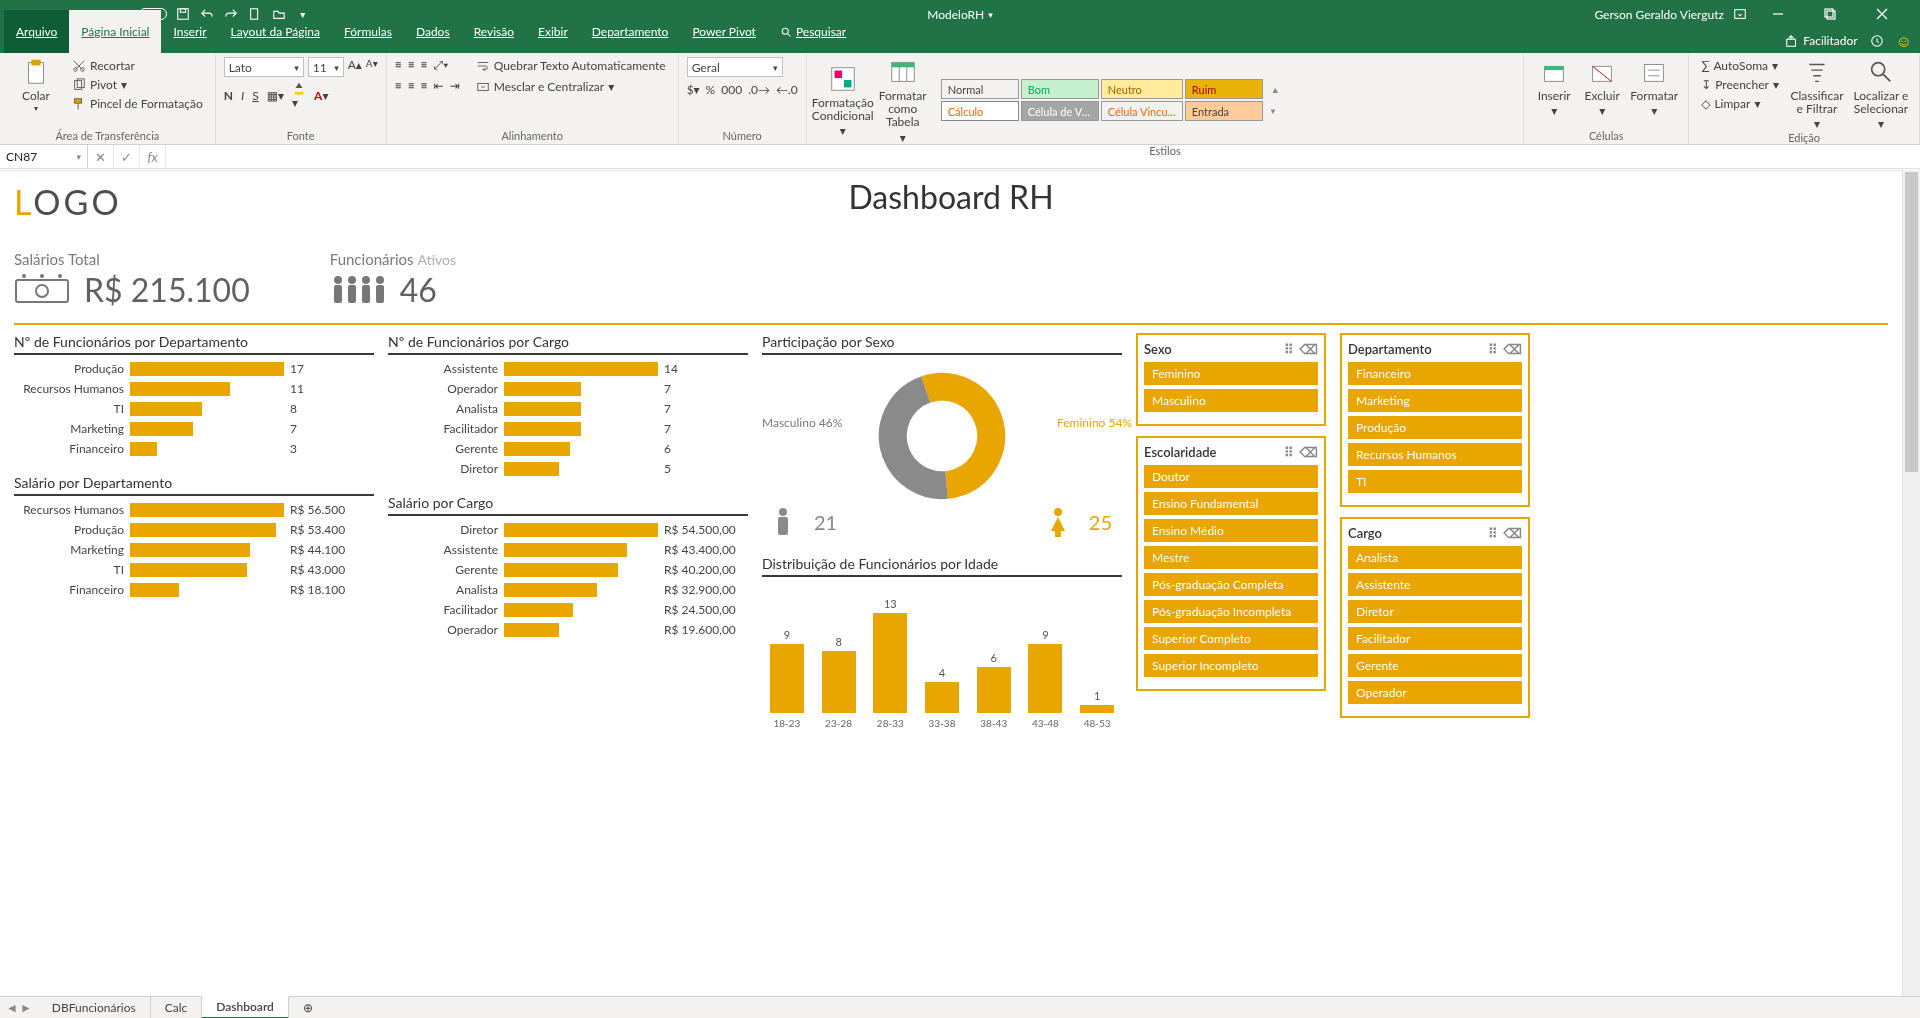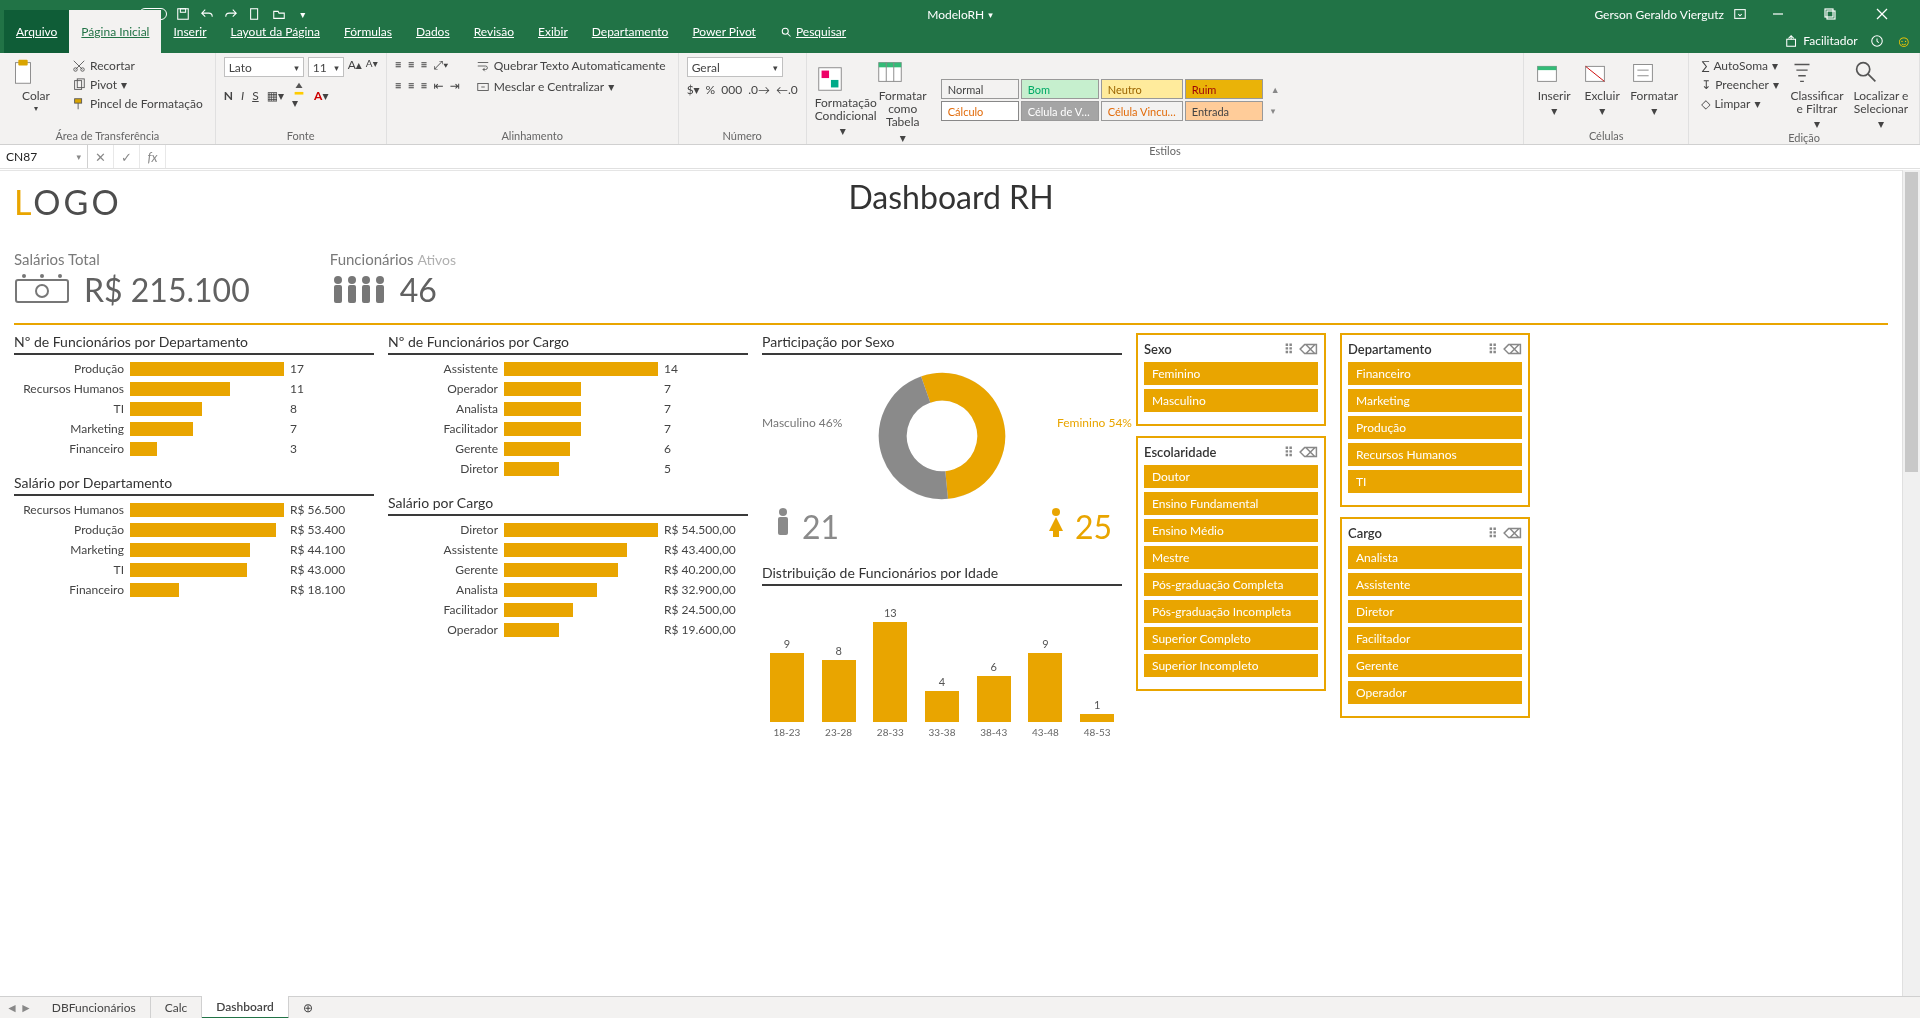--- a/index.html
+++ b/index.html
@@ -30,21 +30,21 @@
   .ribbon-tab.file{background:var(--excel-dark);}
   .ribbon-tab.active{background:var(--ribbon-bg);color:#217346;}
   .ribbon-right{position:absolute;right:8px;top:0;height:25px;display:flex;align-items:center;gap:12px;color:#fff;font-size:12px;}
   
   .ribbon{height:92px;background:var(--ribbon-bg);border-bottom:1px solid var(--ribbon-border);display:flex;align-items:stretch;font-size:12px;color:#444;}
   .group{border-right:1px solid #e0e0e0;padding:4px 8px 2px 8px;display:flex;flex-direction:column;justify-content:space-between;position:relative;}
   .group-label{text-align:center;font-size:11px;color:#666;white-space:nowrap;}
   .group-body{display:flex;align-items:flex-start;gap:4px;flex:1;}
   .stackv{display:flex;flex-direction:column;gap:2px;}
   .btn-sm{display:flex;align-items:center;gap:4px;padding:1px 4px;white-space:nowrap;}
-  .bigbtn{display:flex;flex-direction:column;justify-content:center;width:56px;text-align:center;gap:2px;line-height:1.1;}
+  .bigbtn{display:flex;flex-direction:column;align-items:center;justify-content:center;width:56px;text-align:center;gap:2px;line-height:1.1;}
   .bigbtn .ic{width:30px;height:30px;}
   .combo{border:1px solid #c0c0c0;background:#fff;height:20px;display:flex;align-items:center;padding:0 4px;font-size:12px;gap:4px;}
   .style-cell{border:1px solid #999;height:20px;display:flex;align-items:center;padding:0 6px;font-size:11px;min-width:78px}
   
   .namebar{height:24px;border-bottom:1px solid #e0e0e0;display:flex;align-items:stretch;}
   .namebox{width:88px;border-right:1px solid #d0d0d0;display:flex;align-items:center;padding:0 6px;font-size:12px;background:#fff;}
   .fx-btn{width:26px;display:flex;align-items:center;justify-content:center;border-right:1px solid #e8e8e8;color:#888;}
   .formula-input{flex:1;border:none;padding:0 6px;}
   
   .sheet{position:absolute;left:0;right:18px;top:170px;bottom:22px;background:#fff;overflow:hidden;border-top:1px solid #e5e5e5;}
@@ -67,21 +67,21 @@
   .hbar .bar{position:absolute;left:0;top:0;bottom:0;background:var(--accent);}
   .hbar .val{width:84px;white-space:nowrap;}
   .slicer{border:2px solid var(--accent);padding:6px 6px 8px 6px;margin-bottom:10px;}
   .slicer .hd{font-size:13px;font-weight:600;color:#333;display:flex;justify-content:space-between;align-items:center;margin-bottom:5px;}
   .slicer .hd .icos{display:flex;gap:6px;color:#888;}
   .pill{background:var(--accent);color:#fff;font-size:12px;padding:4px 8px;margin-bottom:4px;border-radius:0;cursor:pointer;}
   
   .donut-area{display:flex;align-items:center;justify-content:center;position:relative;height:150px;}
   .donut-legend{position:absolute;font-size:12px;color:#777;}
   .gender-row{display:flex;justify-content:space-between;align-items:center;padding:0 10px;margin-top:-4px;}
-  .gender{display:flex;align-items:flex-start;gap:8px;font-size:32px;}
+  .gender{display:flex;align-items:center;gap:20px;font-size:20px;}
   
   .colchart{display:flex;align-items:flex-end;gap:14px;height:130px;padding:0 6px;}
   .colc{flex:1;display:flex;flex-direction:column;align-items:center;gap:3px;}
   .colc .num{font-size:11px;color:#555;}
   .colc .b{width:34px;background:var(--accent);}
   .colx{display:flex;gap:14px;padding:0 6px;margin-top:4px;}
   .colx div{flex:1;text-align:center;font-size:10px;color:#666;}
   
   .sheettabs{position:absolute;left:0;right:0;bottom:0;height:22px;border-top:1px solid #d0d0d0;background:#f3f2f1;display:flex;align-items:center;font-size:12px;}
   .stab{padding:3px 14px;border-right:1px solid #d0d0d0;color:#444;cursor:pointer;}

